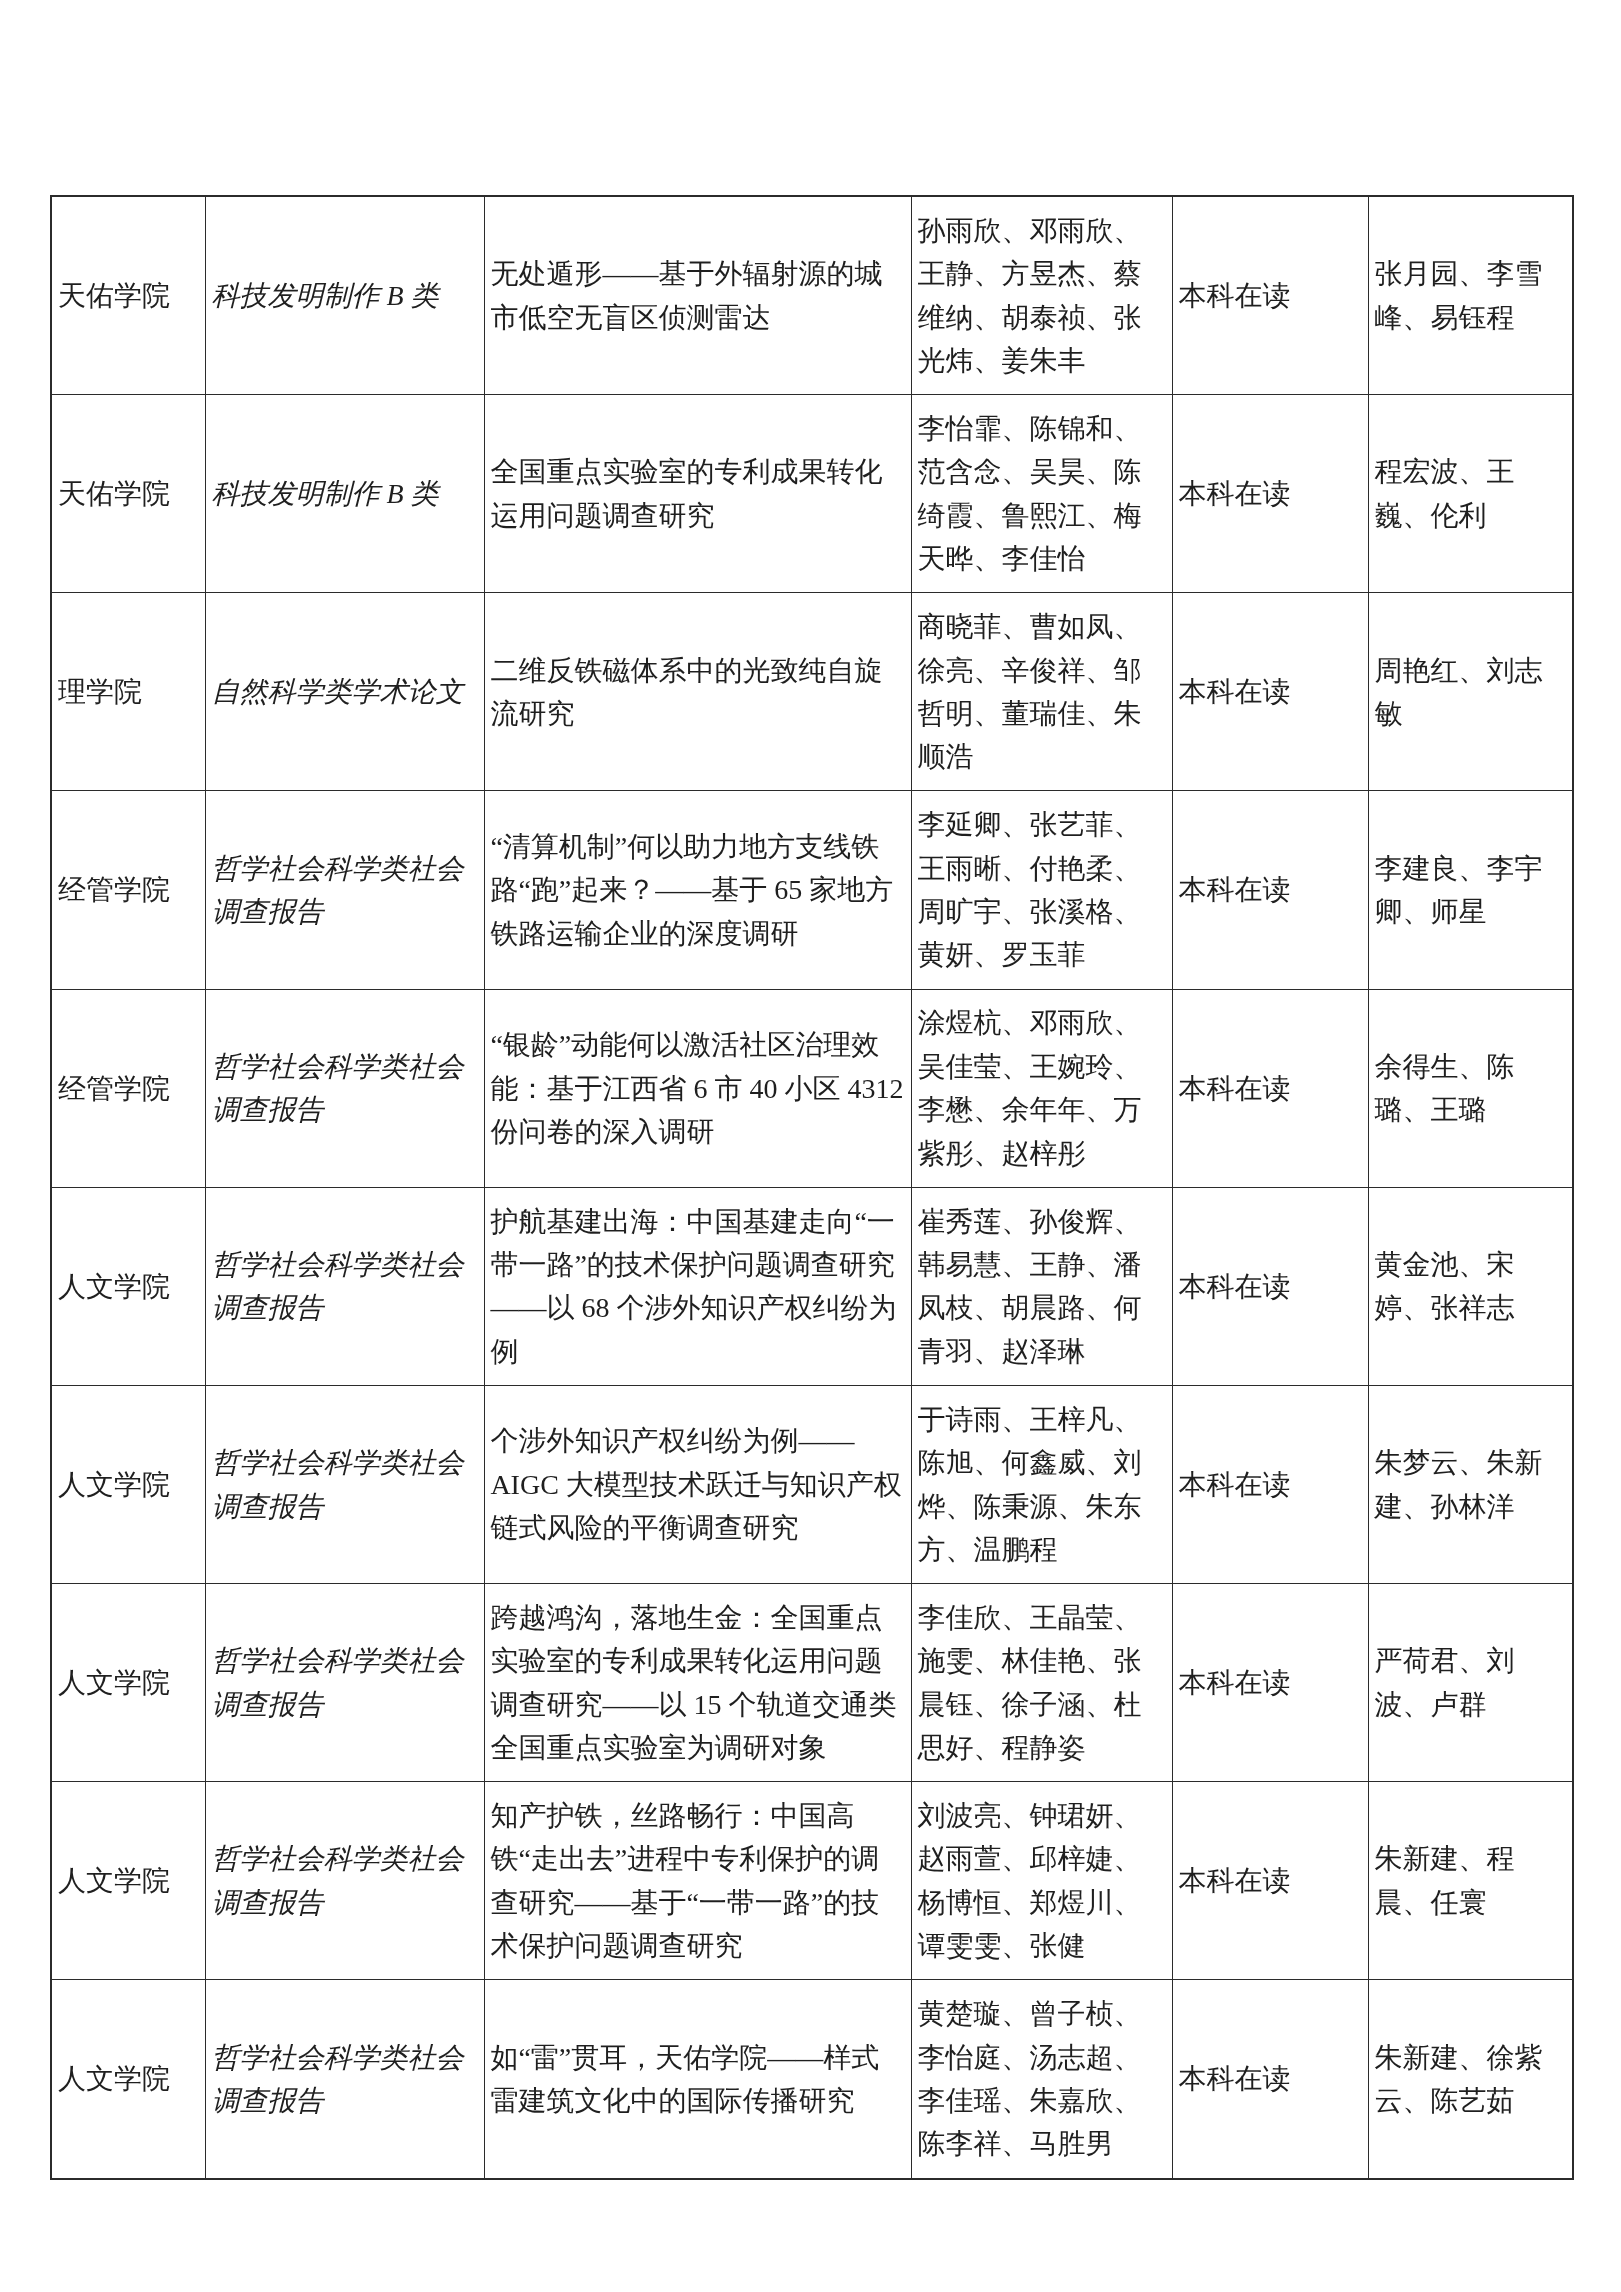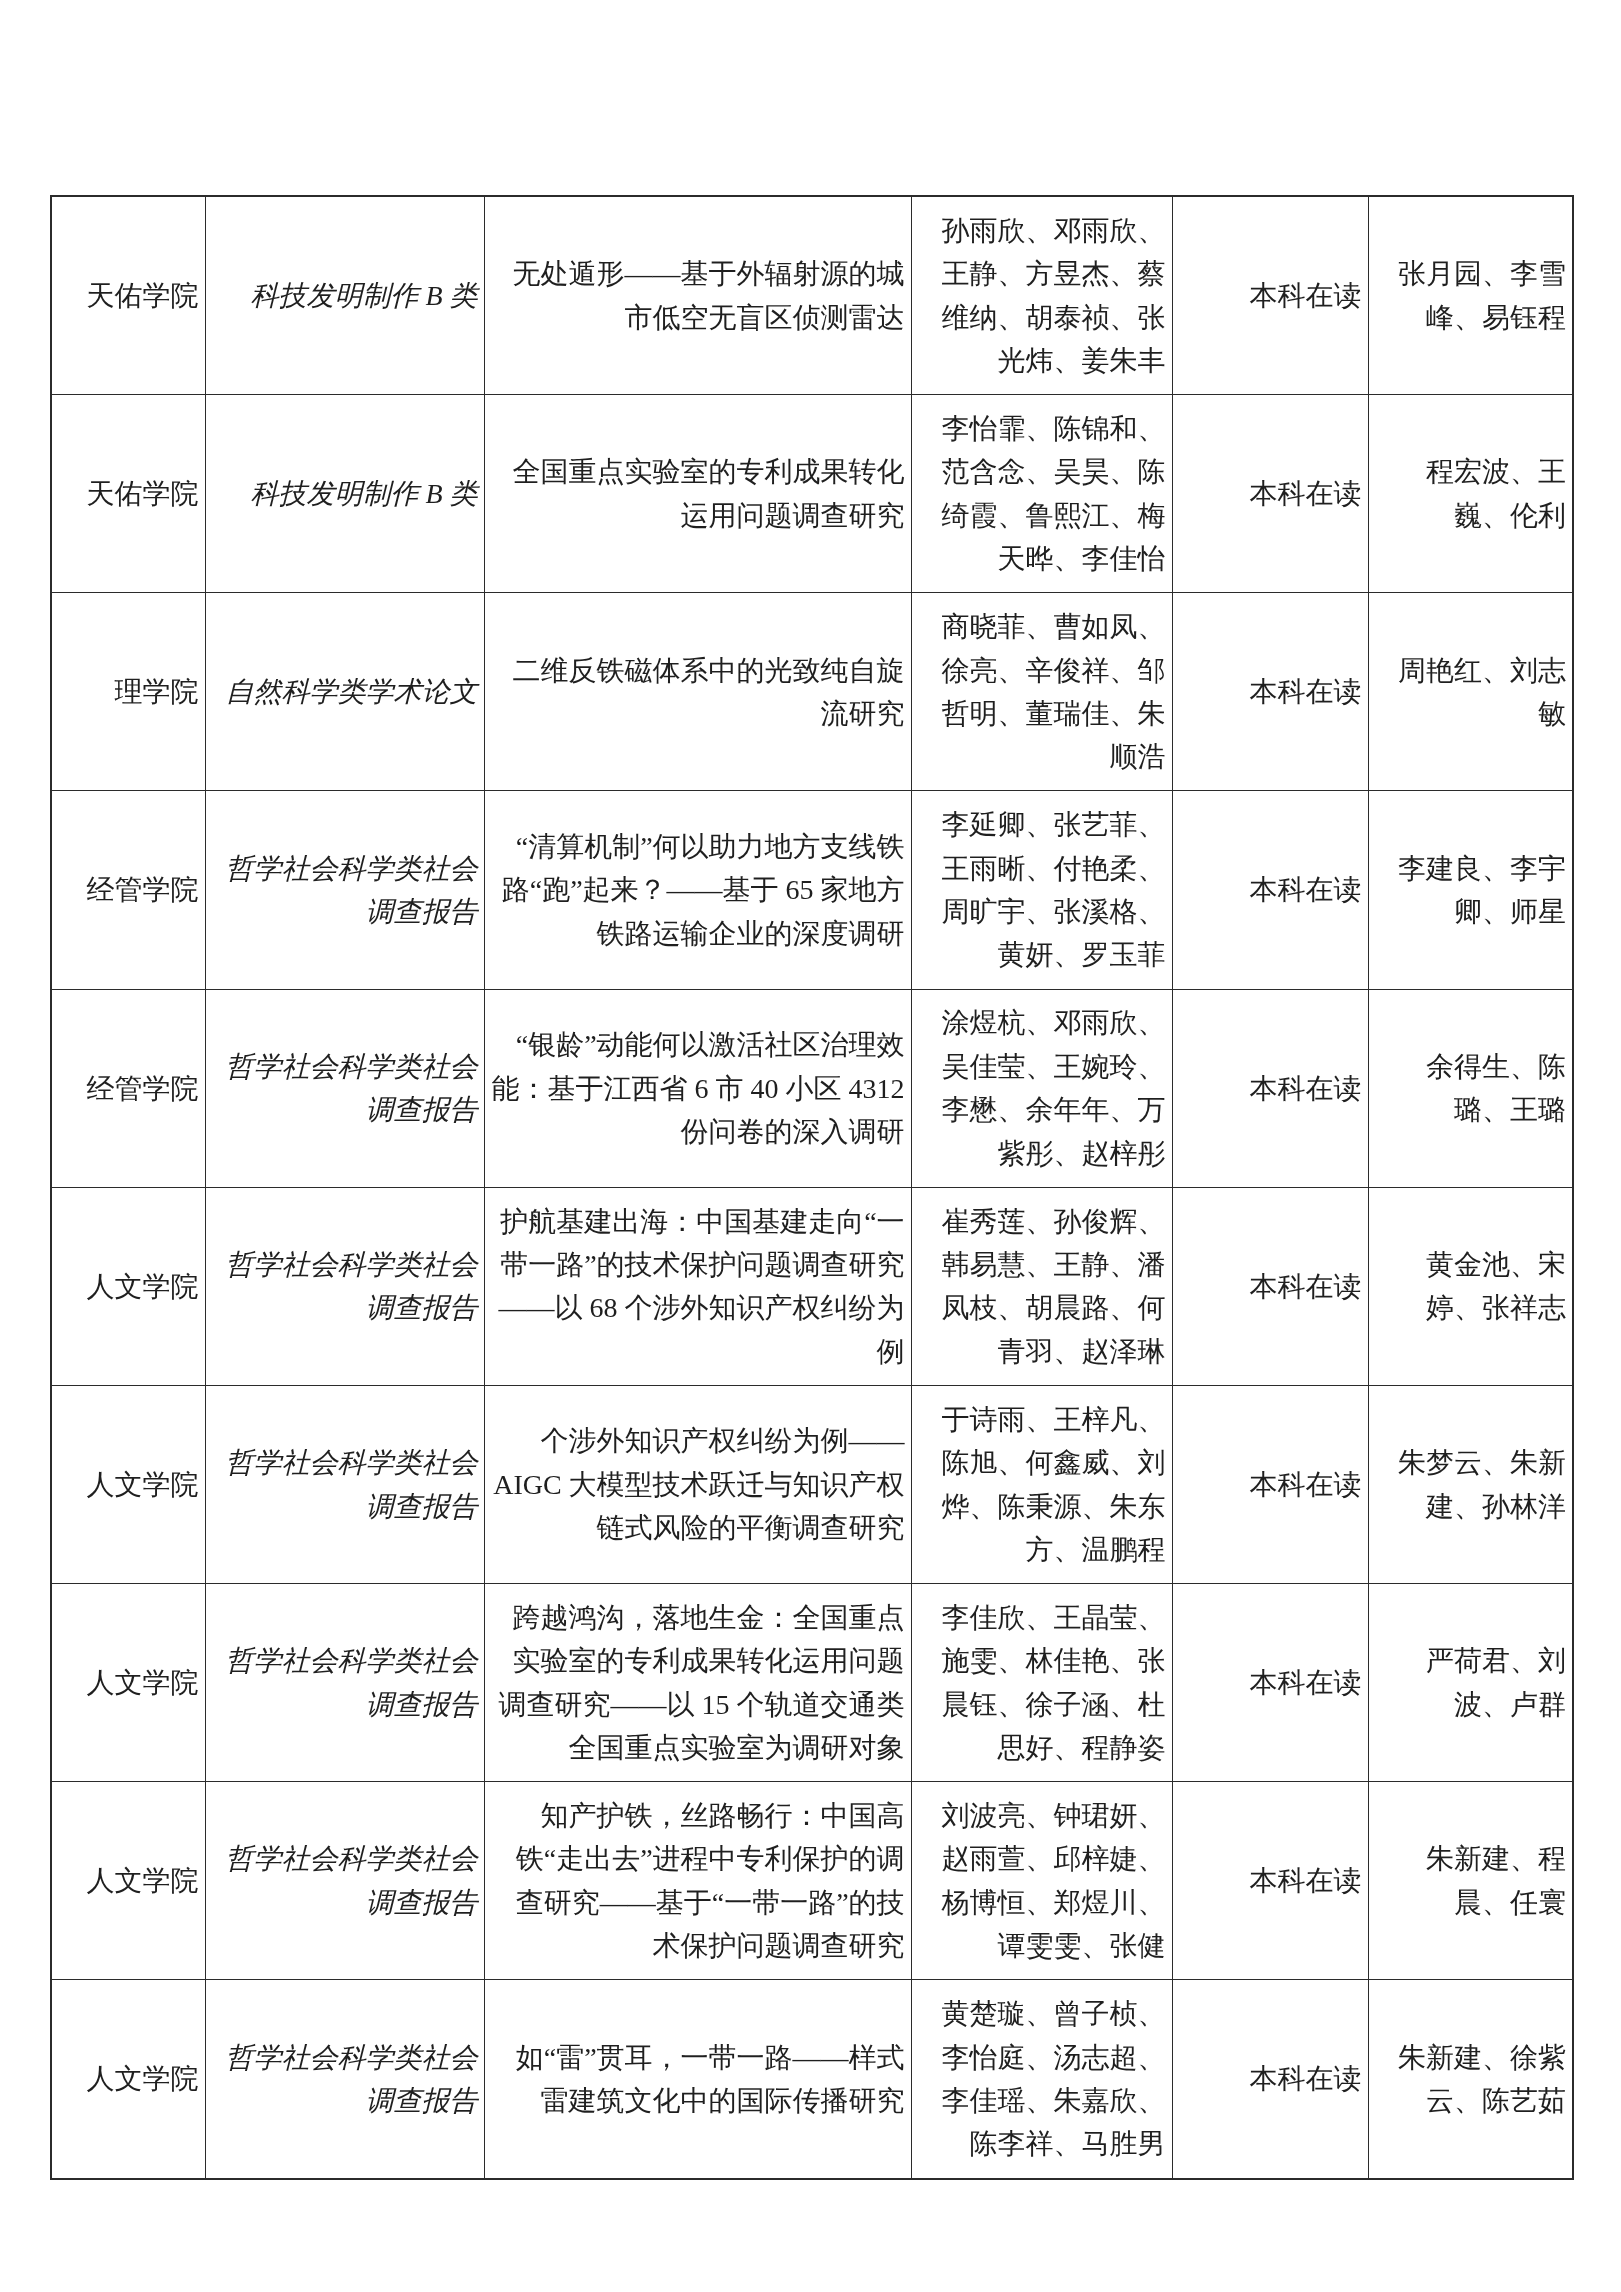--- a/index.html
+++ b/index.html
@@ -25,21 +25,21 @@
   table.award-table {
     border-collapse: collapse;
     table-layout: fixed;
     width: 1522px;
     margin-left: 50px;
     border: 2px solid #2b2b2b;
   }
   table.award-table td {
     border: 1.5px solid #2b2b2b;
     vertical-align: middle;
-    text-align: right;
+    text-align: left;
     font-size: 28px;
     line-height: 1.55;
     padding: 11.8px 5.9px;
     word-break: break-word;
     overflow-wrap: anywhere;
   }
   col.col-college  { width: 154px; }
   col.col-category { width: 279px; }
   col.col-title    { width: 427px; }
   col.col-members  { width: 261px; }
@@ -133,21 +133,21 @@
           <td class="college-cell">人文学院</td>
           <td class="category-cell">哲学社会科学类社会调查报告</td>
           <td class="title-cell">知产护铁，丝路畅行：中国高铁“走出去”进程中专利保护的调查研究——基于“一带一路”的技术保护问题调查研究</td>
           <td class="members-cell">刘波亮、钟珺妍、赵雨萱、邱梓婕、杨博恒、郑煜川、谭雯雯、张健</td>
           <td class="status-cell">本科在读</td>
           <td class="advisors-cell">朱新建、程晨、任寰</td>
         </tr>
         <tr>
           <td class="college-cell">人文学院</td>
           <td class="category-cell">哲学社会科学类社会调查报告</td>
-          <td class="title-cell">如“雷”贯耳，一带一路——样式雷建筑文化中的国际传播研究</td>
+          <td class="title-cell">如“雷”贯耳，天佑学院——样式雷建筑文化中的国际传播研究</td>
           <td class="members-cell">黄楚璇、曾子桢、李怡庭、汤志超、李佳瑶、朱嘉欣、陈李祥、马胜男</td>
           <td class="status-cell">本科在读</td>
           <td class="advisors-cell">朱新建、徐紫云、陈艺茹</td>
         </tr>
       </tbody>
   </table>
 </div>
 
 
 </body></html>

